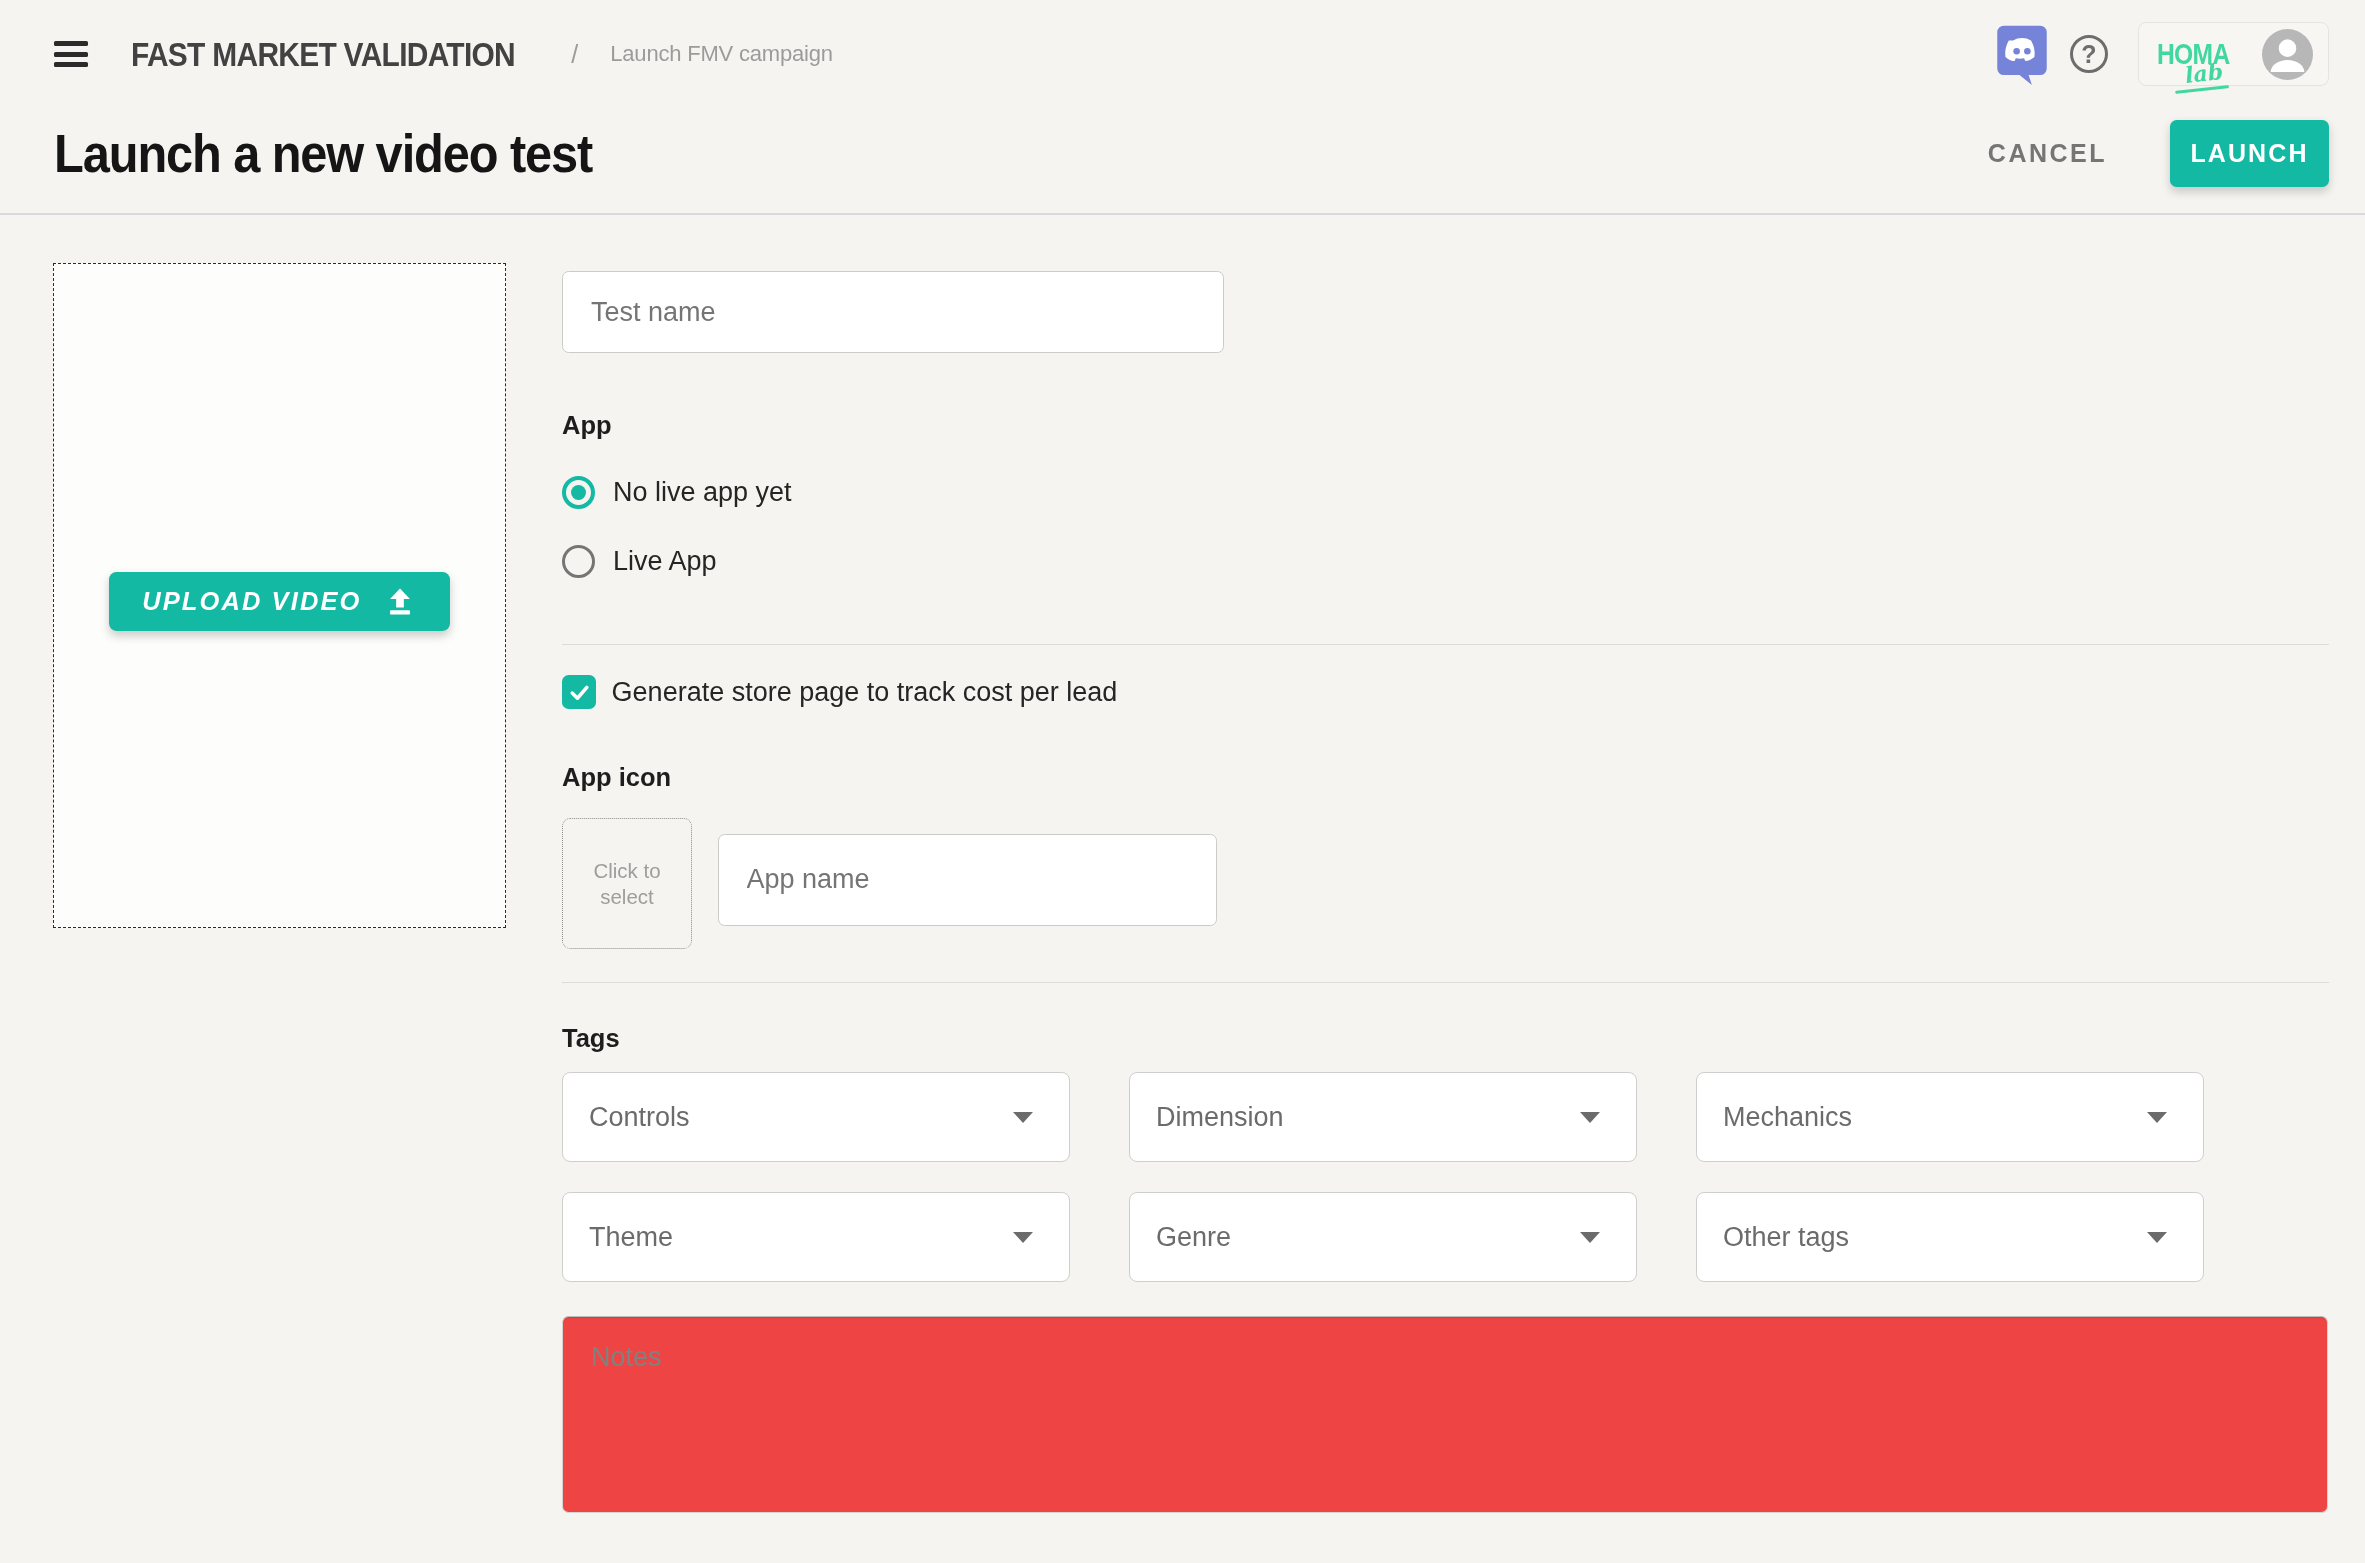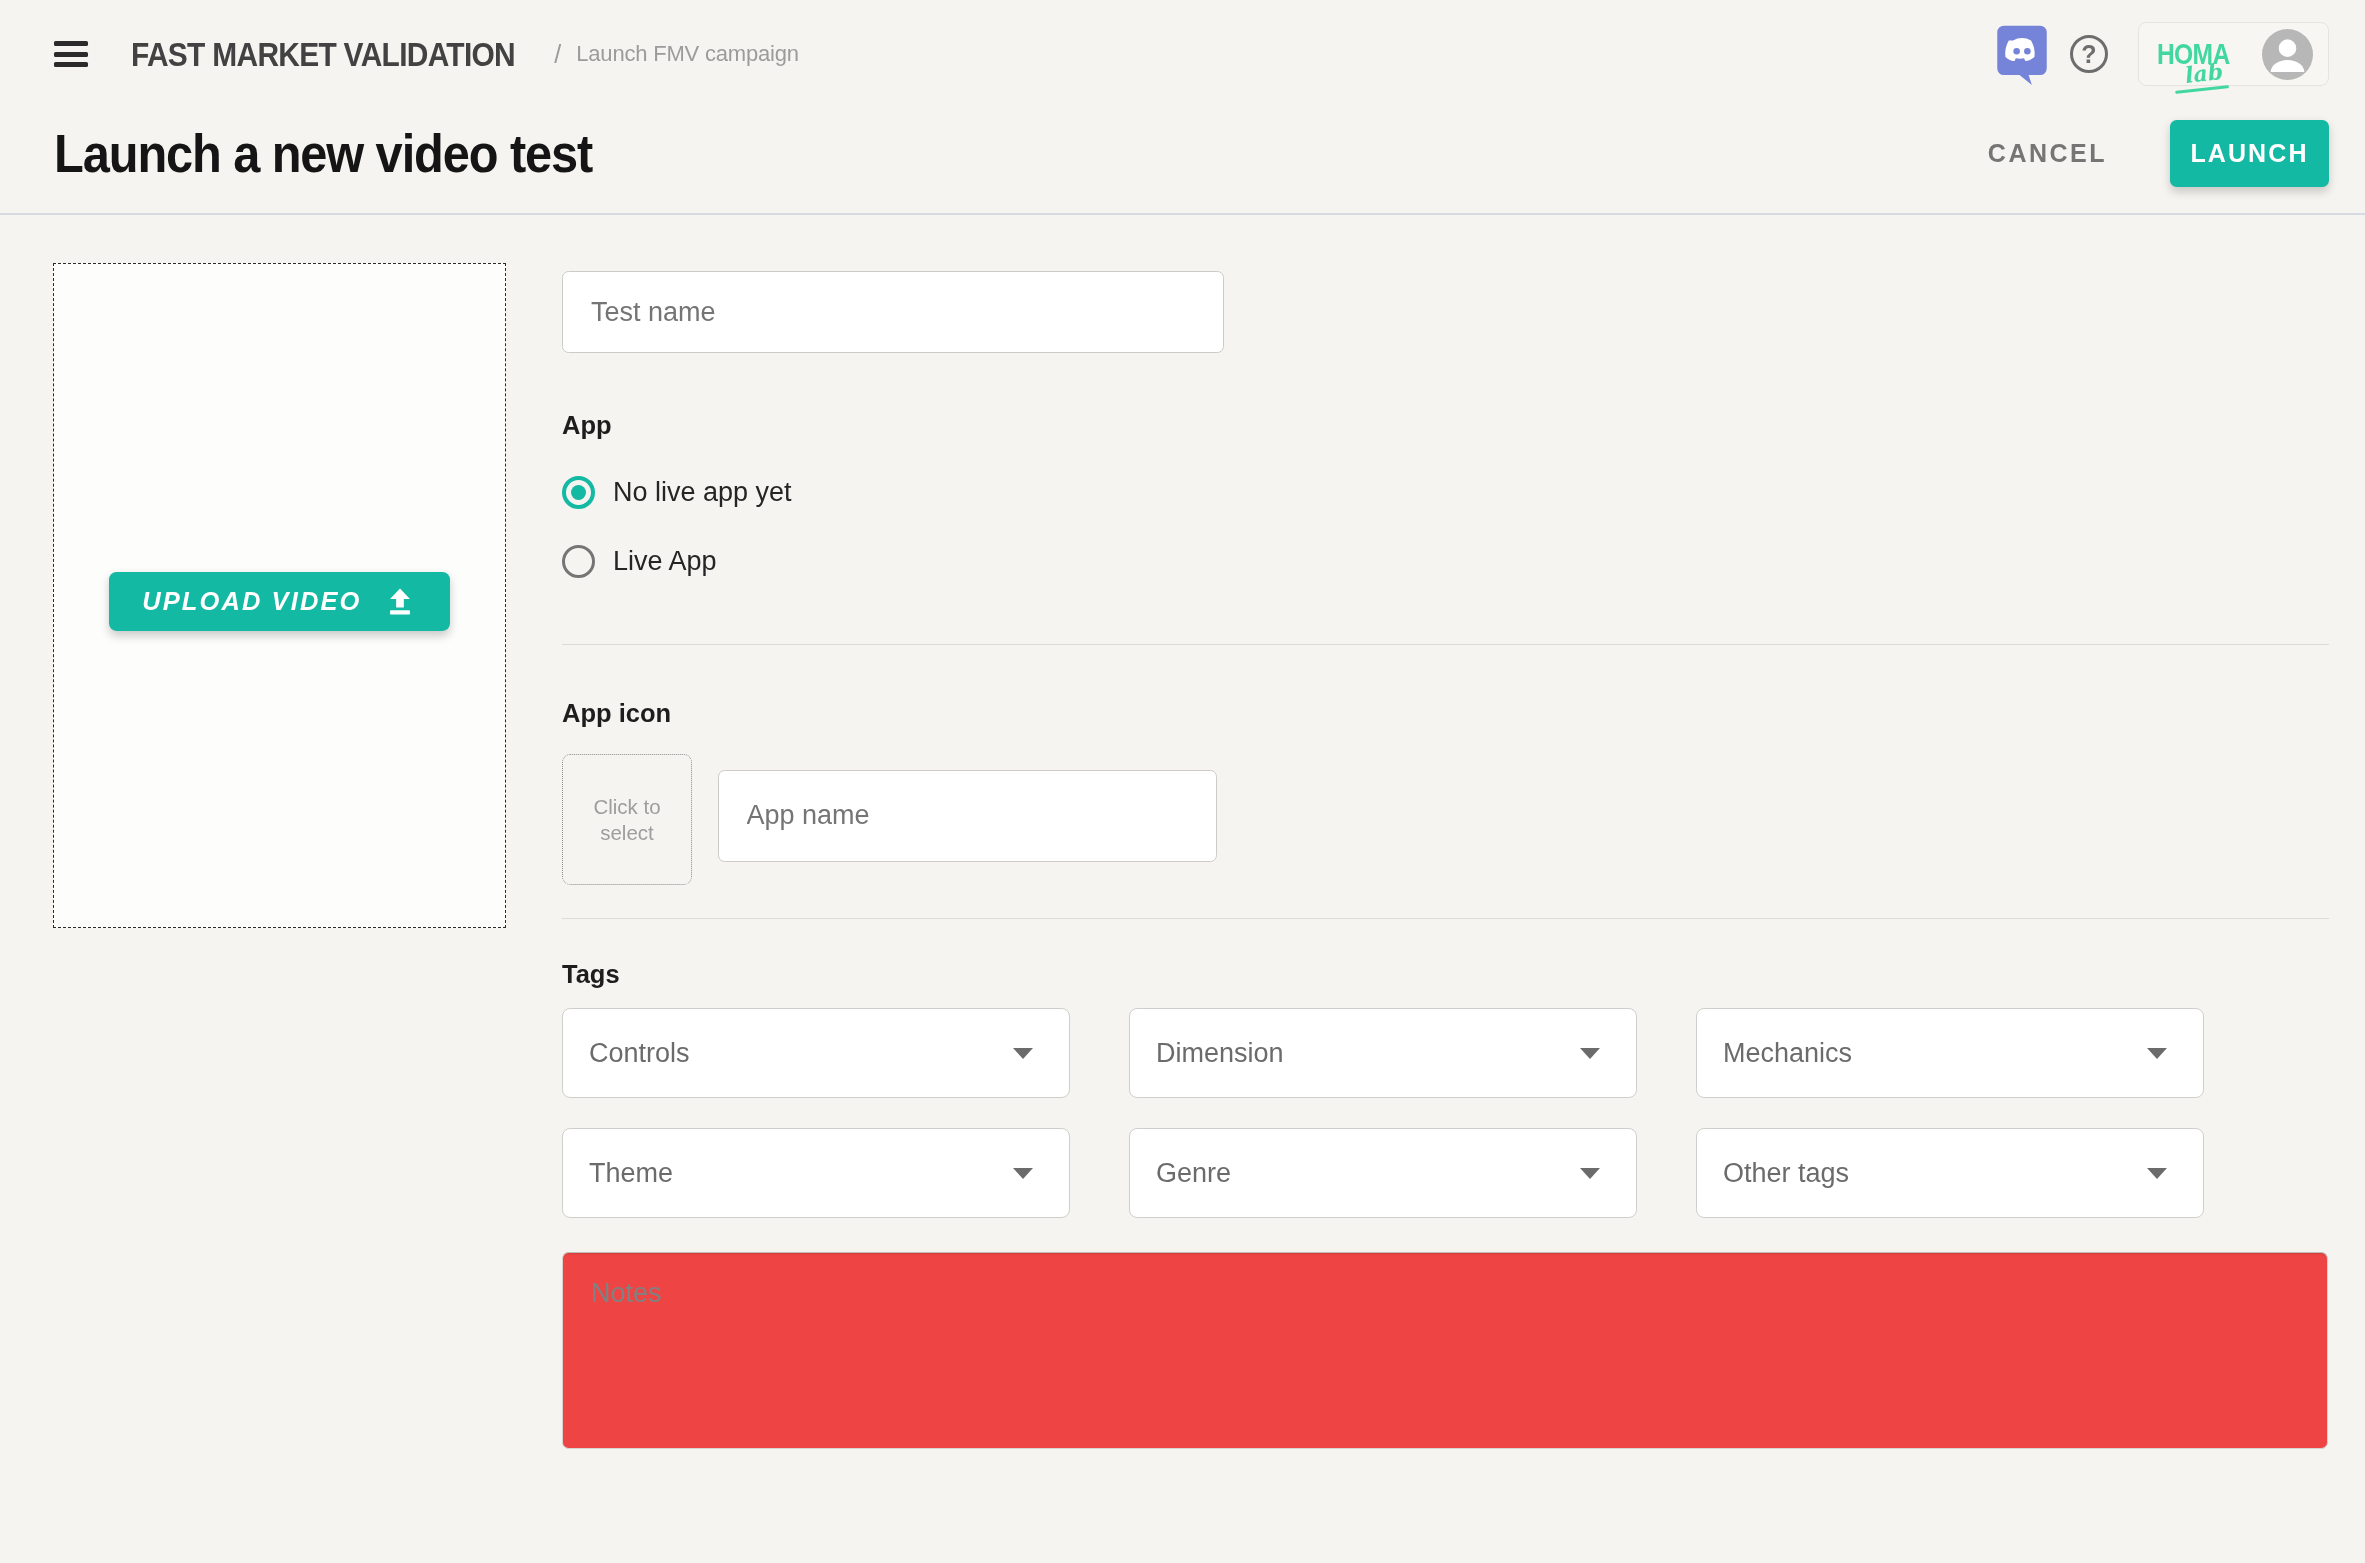--- a/index.html
+++ b/index.html
@@ -13,21 +13,21 @@
   }
   .app{position:absolute;inset:0;}
 
   
   .topbar{
     display:flex;align-items:center;
     padding:23px 37px 0 54px;height:85px;box-sizing:border-box;
   }
   .hamburger{width:34px;height:26px;display:flex;flex-direction:column;justify-content:space-between;cursor:pointer;}
   .hamburger span{display:block;height:5px;background:#2b2b2b;border-radius:1.6px;}
-  .breadcrumb{display:flex;align-items:center;margin-left:43px;gap:15px;}
+  .breadcrumb{display:flex;align-items:center;margin-left:43px;gap:32px;}
   .bc-main{font-size:34px;font-weight:700;color:#424242;letter-spacing:-0.8px;transform:scaleX(.88);transform-origin:left center;white-space:nowrap;}
   .bc-sep{font-size:25px;color:#9b9b9b;margin-left:-28px;}
   .bc-sub{font-size:22px;color:#9b9b9b;letter-spacing:-0.2px;}
   .topbar-spacer{flex:1;}
   .discord{width:54px;height:61px;margin-right:21.4px;cursor:pointer;}
   .help{
     width:38px;height:38px;border-radius:50%;
     border:3.3px solid #6d6d6d;color:#6d6d6d;
     display:flex;align-items:center;justify-content:center;
     font-size:25px;font-weight:700;margin-right:30px;cursor:pointer;box-sizing:border-box;
@@ -225,20 +225,28 @@
           </span>
         <span class="radio-label">No live app yet</span>
       </div>
       <div class="radio-row">
         <span class="radio off"></span>
         <span class="radio-label">Live App</span>
       </div>
 
       <div class="form-divider"></div>
 
+      <div class="checkbox-row">
+        <span class="checkbox">
+          <svg viewBox="0 0 24 24">
+              <path d="M5 12.5l5 5 9-10.5" stroke="#ffffff" stroke-width="3.4" fill="none" stroke-linecap="round" stroke-linejoin="round"></path>
+            </svg>
+        </span>
+        <span class="checkbox-label">Generate store page to track cost per lead</span>
+      </div>
 
       <div class="section-label label-appicon">App icon</div>
 
       <div class="appicon-row">
         <div class="click-select">
           <span>Click to select</span>
         </div>
         <input class="text-input input-appname" type="text" placeholder="App name" style="">
       </div>
 

